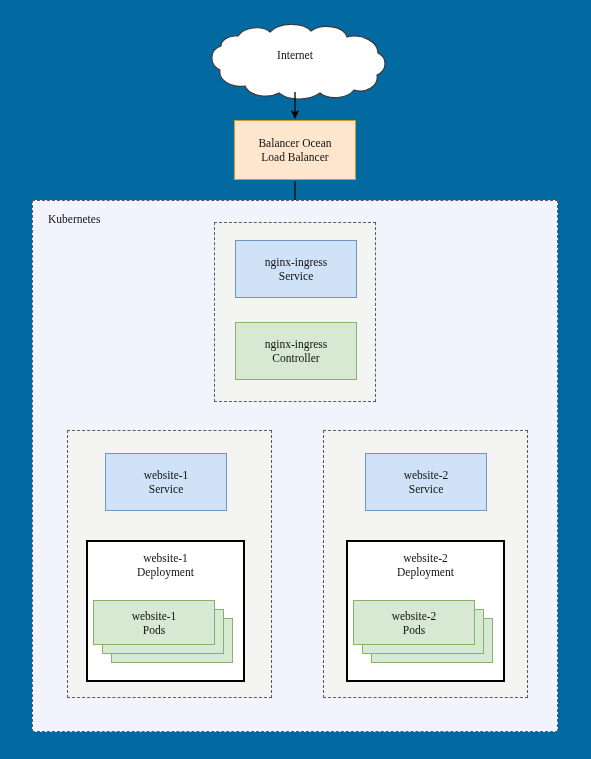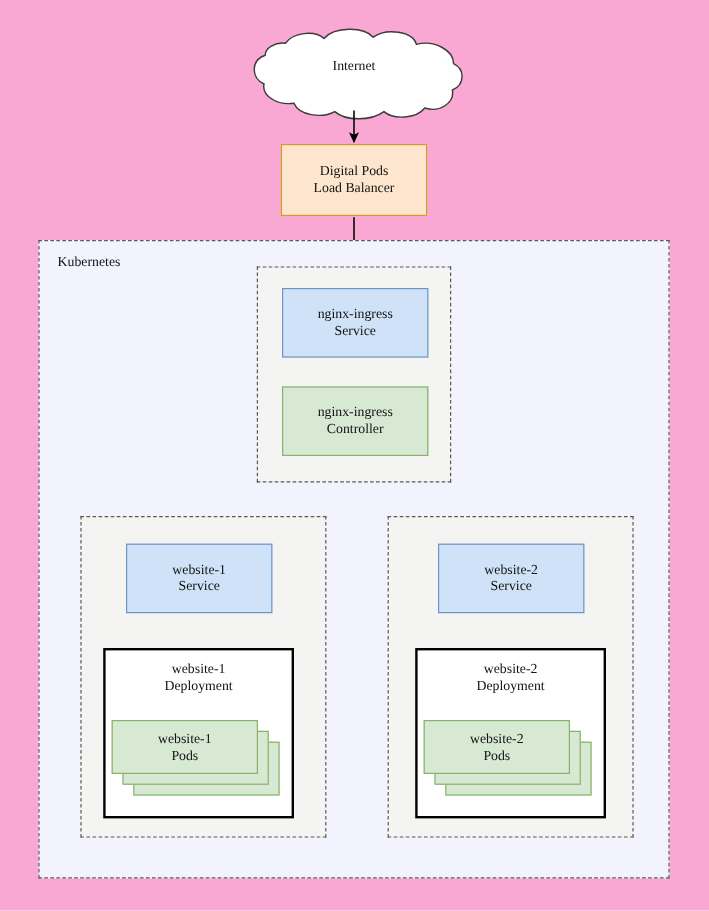--- a/index.html
+++ b/index.html
@@ -7,21 +7,21 @@
     padding: 0;
     background: #ffffff;
   }
   body {
     font-family: "Liberation Serif", "DejaVu Serif", serif;
   }
   #canvas {
     position: relative;
     width: 591px;
     height: 759px;
-    background: #f9a8d4;
+    background: #0369a1;
     overflow: hidden;
   }
   svg#edges {
     position: absolute;
     left: 0;
     top: 0;
     width: 591px;
     height: 759px;
     pointer-events: none;
   }
@@ -168,21 +168,21 @@
 
     <line x1="327" y1="380" x2="387" y2="449" stroke="#000000" stroke-width="1.2" marker-end="url(#arrow)"></line>
 
     <line x1="166" y1="511" x2="166" y2="537" stroke="#000000" stroke-width="1.3" marker-end="url(#arrow)"></line>
 
     <line x1="426" y1="511" x2="426" y2="537" stroke="#000000" stroke-width="1.3" marker-end="url(#arrow)"></line>
   </svg>
 
   <div class="cloud-label">Internet</div>
 
-  <div class="node box-orange" style="left:234px; top:120px; width:122px; height:60px;">Digital Pods
+  <div class="node box-orange" style="left:234px; top:120px; width:122px; height:60px;">Balancer Ocean
 Load Balancer</div>
 
   <div class="k8s-group"></div>
   <div class="k8s-label">Kubernetes</div>
 
   <div class="dash-group" style="left:214px; top:222px; width:162px; height:180px;"></div>
 
   <div class="node box-blue" style="left:235px; top:240px; width:122px; height:58px;">nginx-ingress
 Service</div>
 

